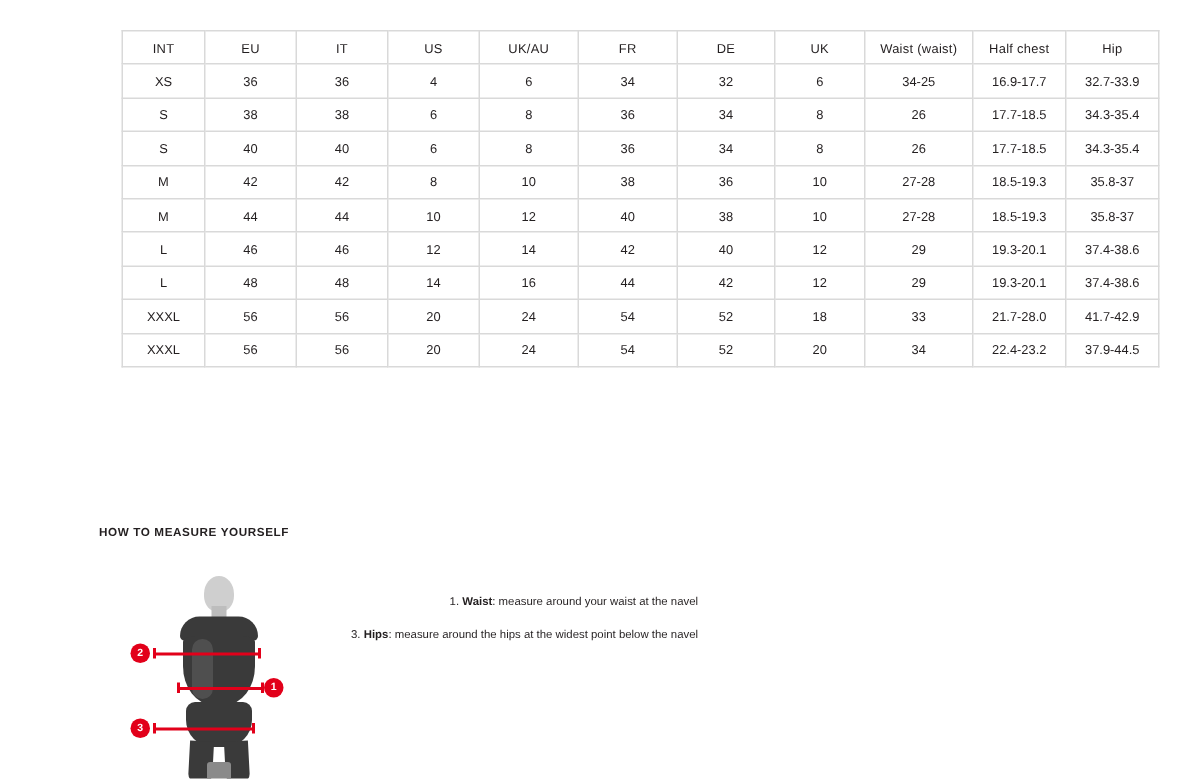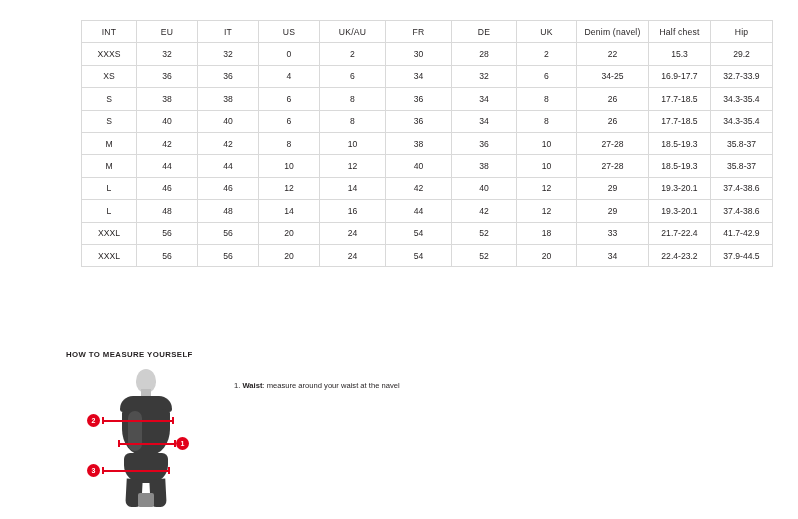--- a/index.html
+++ b/index.html
@@ -63,21 +63,21 @@
     position: absolute;
     left: 66px;
     top: 350px;
     width: 700px;
   }
   .measure-title {
     font-size: 7.8px;
     font-weight: bold;
     letter-spacing: .4px;
     color: #231f20;
-    margin-bottom: 10px;
+    margin-bottom: 25px;
   }
   .measure-body {
     position: relative;
     display: flex;
     align-items: flex-start;
   }
   .figure {
     position: relative;
     width: 120px;
     height: 140px;
@@ -216,39 +216,26 @@
       <thead>
         <tr id="head-row">
             <th>INT</th>
             <th>EU</th>
             <th>IT</th>
             <th>US</th>
             <th>UK/AU</th>
             <th>FR</th>
             <th>DE</th>
             <th>UK</th>
-            <th>Denim (navel)</th>
+            <th>Waist (waist)</th>
             <th>Half chest</th>
             <th>Hip</th>
           </tr>
       </thead>
       <tbody id="body-rows">
-          <tr>
-            <td>XXXS</td>
-            <td>32</td>
-            <td>32</td>
-            <td>0</td>
-            <td>2</td>
-            <td>30</td>
-            <td>28</td>
-            <td>2</td>
-            <td>22</td>
-            <td>15.3</td>
-            <td>29.2</td>
-          </tr>
           <tr>
             <td>XS</td>
             <td>36</td>
             <td>36</td>
             <td>4</td>
             <td>6</td>
             <td>34</td>
             <td>32</td>
             <td>6</td>
             <td>34-25</td>
@@ -336,21 +323,21 @@
           <tr>
             <td>XXXL</td>
             <td>56</td>
             <td>56</td>
             <td>20</td>
             <td>24</td>
             <td>54</td>
             <td>52</td>
             <td>18</td>
             <td>33</td>
-            <td>21.7-22.4</td>
+            <td>21.7-28.0</td>
             <td>41.7-42.9</td>
           </tr>
           <tr>
             <td>XXXL</td>
             <td>56</td>
             <td>56</td>
             <td>20</td>
             <td>24</td>
             <td>54</td>
             <td>52</td>
@@ -390,17 +377,18 @@
         <div class="tick t3a"></div>
         <div class="tick t3b"></div>
 
         <div class="bullet b1">1</div>
         <div class="bullet b2">2</div>
         <div class="bullet b3">3</div>
       </div>
 
       <div class="notes" id="notes-list">
           <div class="note"><span>1.</span> <b>Waist</b><span>: measure around your waist at the navel</span></div>
+          <div class="note"><span>3.</span> <b>Hips</b><span>: measure around the hips at the widest point below the navel</span></div>
         </div>
     </div>
   </div>
 
 </div>
 
 </body></html>

